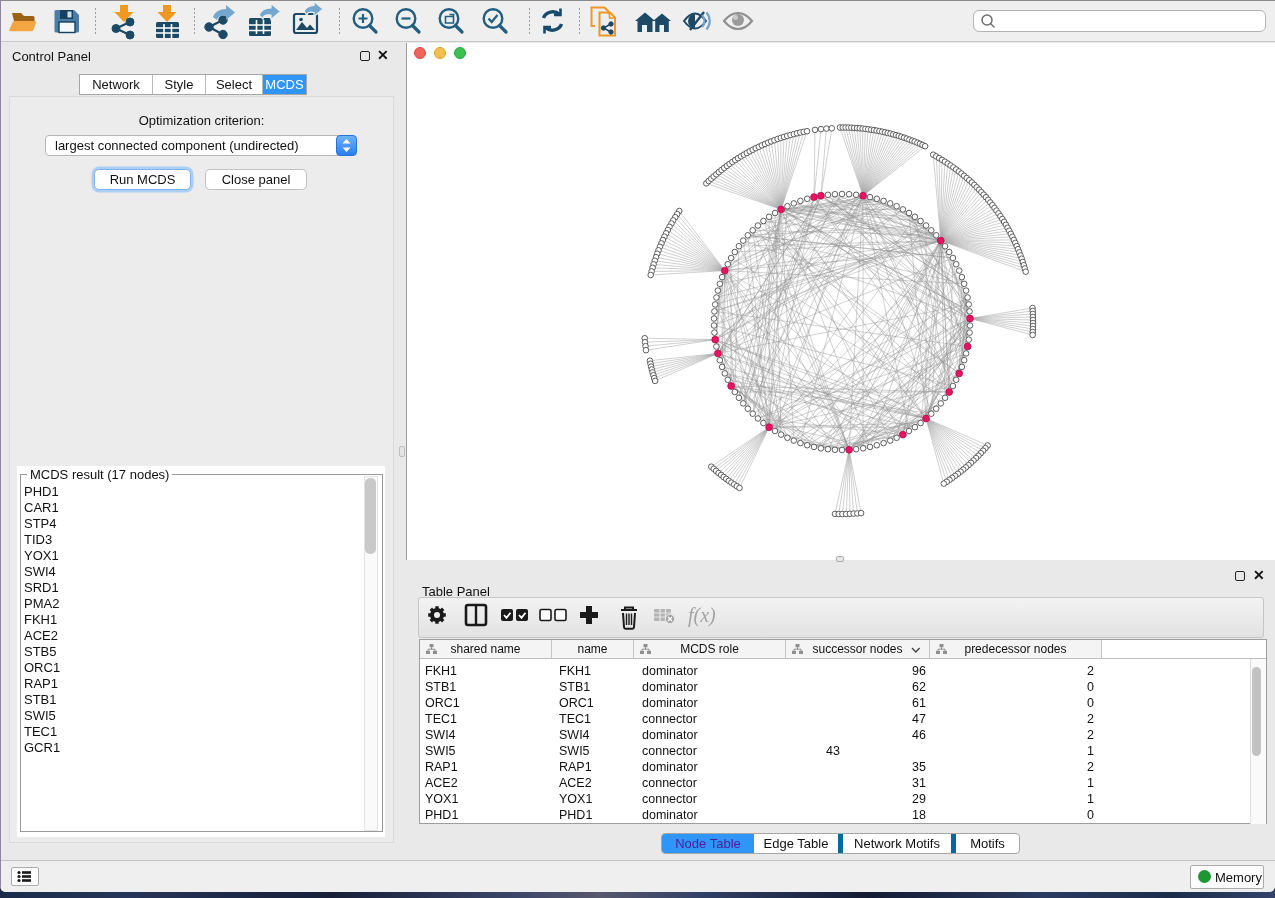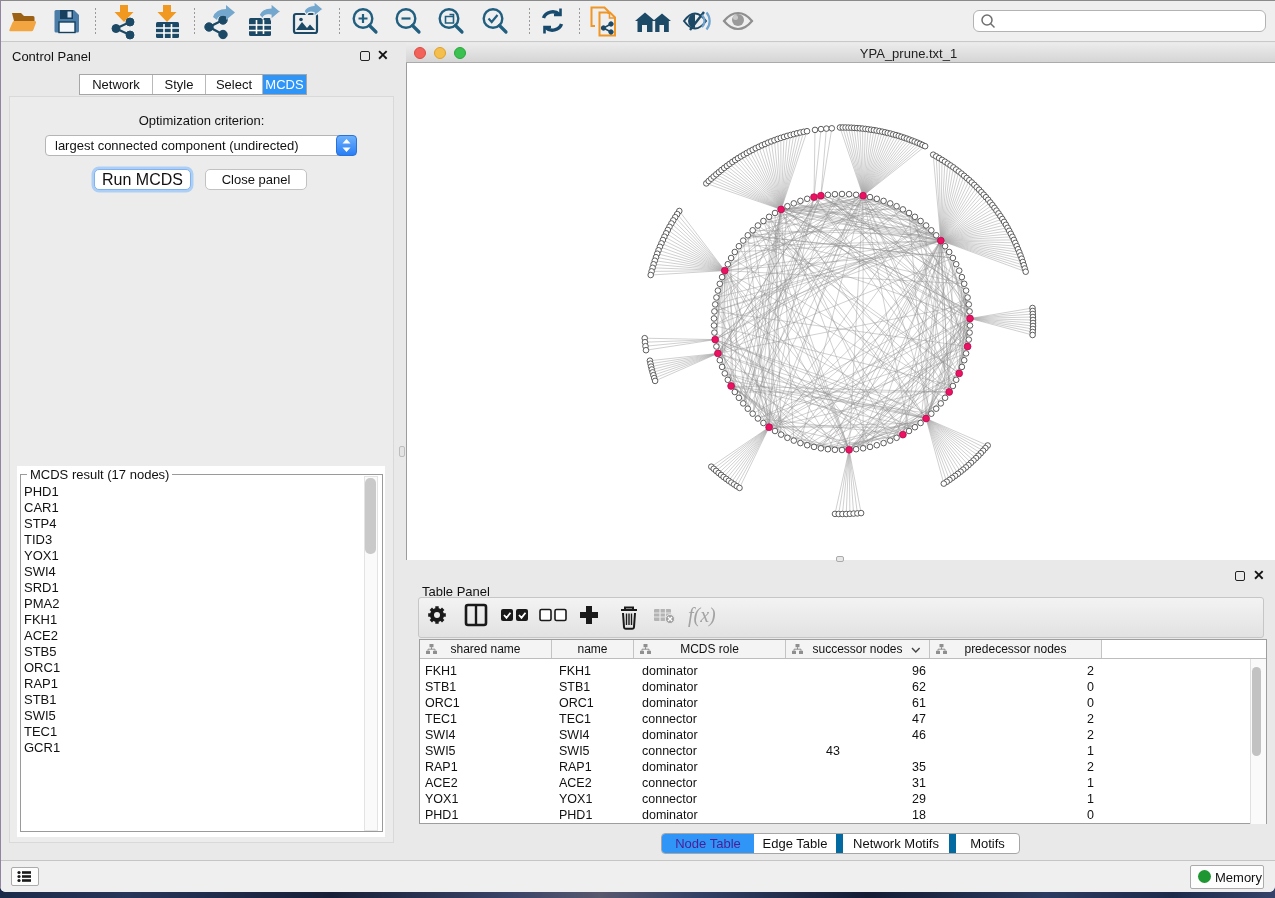--- a/index.html
+++ b/index.html
@@ -14,21 +14,21 @@
 #cpFloat{position:absolute;left:360px;top:51px;width:10px;height:10px;border:1.5px solid #222;border-radius:2px}
 #cpClose{position:absolute;left:377px;top:47px;font-size:14px;font-weight:bold;color:#111}
 #cpTabs{position:absolute;left:79px;top:74px;height:21px;display:flex;border:1px solid #a6a6a6;border-radius:0;background:#fff;overflow:hidden}
 .cptab{font-size:13px;color:#111;line-height:19px;text-align:center;border-right:1px solid #b9b9b9}
 .cptab:last-child{border-right:none}
 .cptab.sel{background:#2f96f8;color:#fff;border-right:none}
 #cpBody{position:absolute;left:9px;top:96px;width:385px;height:747px;background:#ececec;border:1px solid #d9d9d9}
 #optlabel{position:absolute;left:9px;width:385px;top:113px;text-align:center;font-size:13px;color:#111}
 #dropdown{position:absolute;left:45px;top:135px;width:311px;height:21px;background:#fff;border:1px solid #b5b5b5;border-radius:4px;font-size:13px;line-height:19px;color:#111;padding-left:9px}
 #ddbtn{position:absolute;left:290px;top:-1px;width:21px;height:21px;border-radius:4px;background:linear-gradient(#6db1fc,#2a7ef6);border:1px solid #2a72d8}
-#runbtn{position:absolute;left:94px;top:169px;width:97px;height:21px;background:#fff;border:1px solid #7fb2ef;border-radius:5px;box-shadow:0 0 0 2.5px #aecff5;font-size:16px;text-align:center;line-height:19px;color:#111}
+#runbtn{position:absolute;left:94px;top:169px;width:97px;height:21px;background:#fff;border:1px solid #7fb2ef;border-radius:5px;box-shadow:0 0 0 2.5px #aecff5;font-size:13px;text-align:center;line-height:19px;color:#111}
 #closebtn{position:absolute;left:205px;top:169px;width:102px;height:21px;background:#fff;border:1px solid #c2c2c2;border-radius:5px;font-size:13px;text-align:center;line-height:19px;color:#111}
 #mcdsbox{position:absolute;left:17px;top:466px;width:368px;height:371px;background:#fff}
 #mcdsfs{position:absolute;left:20px;top:474px;width:363px;height:358px;border:1px solid #9a9a9a}
 #mcdslegend{position:absolute;left:27px;top:467px;background:#fff;padding:0 3px;font-size:13px;color:#111}
 #mcdslist{position:absolute;left:24px;top:484px;font-size:13px;color:#111;line-height:16px}
 #mcdssb{position:absolute;left:364px;top:476px;width:14px;height:355px;background:#fafafa;border:1px solid #e3e3e3}
 #mcdssbt{position:absolute;left:365px;top:478px;width:11px;height:76px;background:#c9c9c9;border-radius:5px}
 #net{position:absolute;left:406px;top:43px;width:869px;height:517px;border-left:1px solid #9c9c9c;background:#fff}
 #nettitle{position:absolute;left:406px;top:43px;width:869px;height:20px;background:linear-gradient(#ececec,#d5d5d5);border-bottom:1px solid #ababab}
 #nettitle span{position:absolute;left:0;width:1005px;top:3px;font-size:13px;color:#222;text-align:center;display:block}
@@ -39,21 +39,21 @@
 #tpClose{position:absolute;left:1253px;top:567px;font-size:14px;font-weight:bold;color:#111}
 #tpToolbar{position:absolute;left:418px;top:597px;width:846px;height:41px;background:linear-gradient(#f3f3f3,#e2e2e2);border:1px solid #c6c6c6;border-radius:3px}
 #tbl{position:absolute;left:419px;top:639px;width:848px;height:185px;background:#fff;border:1px solid #9e9e9e}
 #tblhead{position:absolute;left:420px;top:640px;width:682px;height:18px;background:#f4f4f4}
 #tblheadline{position:absolute;left:420px;top:658px;width:846px;height:1px;background:#bdbdbd}
 .th{position:absolute;top:640px;height:18px;border-right:1px solid #c4c4c4;font-size:12px;color:#111;text-align:center;line-height:18px}
 .trow{position:absolute;font-size:12.5px;color:#111;height:16px;line-height:16px}
 #tblsb{position:absolute;left:1250px;top:659px;width:16px;height:165px;background:#fafafa;border-left:1px solid #e0e0e0}
 #tblsbt{position:absolute;left:1252px;top:667px;width:9px;height:89px;background:#c2c2c2;border-radius:5px}
 #tptabs{position:absolute;left:661px;top:833px;height:21px;display:flex;border:1px solid #a6a6a6;border-radius:4px;background:#fff;overflow:hidden}
-.tptab{font-size:13px;color:#111;line-height:19px;text-align:center;border-right:7px solid #0369a1}
+.tptab{font-size:13px;color:#111;line-height:19px;text-align:center;border-right:5px solid #0369a1}
 .tptab:last-child{border-right:none}
 .tptab.sel{background:#2f96f8;color:#4c1d95;border-right:none}
 #status{position:absolute;left:1px;top:860px;width:1274px;height:32px;background:#efefef;border-top:1px solid #c5c5c5}
 #hambtn{position:absolute;left:11px;top:867px;width:28px;height:19px;background:#fdfdfd;border:1px solid #ababab;border-radius:2px}
 #membtn{position:absolute;left:1190px;top:865px;width:74px;height:24px;background:#fdfdfd;border:1px solid #ababab;border-radius:2px;font-size:13px;color:#111;line-height:22px}
 #memdot{position:absolute;left:1198px;top:870px;width:13px;height:13px;border-radius:50%;background:#1e9632}
 #memtext{position:absolute;left:1215px;top:870px;font-size:13px;color:#111}
 #vgrab{position:absolute;left:399px;top:446px;width:6px;height:11px;background:#e4e4e4;border:1px solid #bdbdbd;border-radius:2px}
 #hgrab{position:absolute;left:836px;top:556px;width:8px;height:6px;background:#e8e8e8;border:1px solid #aaa;border-radius:2px}
 </style>
@@ -203,23 +203,20 @@
 <div id="optlabel">Optimization criterion:</div>
 <div id="runbtn">Run MCDS</div>
 <div id="closebtn">Close panel</div>
 <div id="mcdsbox"></div>
 <div id="mcdsfs"></div>
 <div id="mcdslegend">MCDS result (17 nodes)</div>
 <div id="mcdssb"></div>
 <div id="mcdssbt"></div>
 <div id="mcdslist">PHD1<br>CAR1<br>STP4<br>TID3<br>YOX1<br>SWI4<br>SRD1<br>PMA2<br>FKH1<br>ACE2<br>STB5<br>ORC1<br>RAP1<br>STB1<br>SWI5<br>TEC1<br>GCR1</div>
 <div id="net"></div>
-<div id="nettitle">
-      <span>YPA_prune.txt_1</span>
-    </div>
 <div class="tl" style="left:414px;background:#f2635c;border:1px solid #dd4b41"></div>
 <div class="tl" style="left:434px;background:#f5bf4f;border:1px solid #dfa125"></div>
 <div class="tl" style="left:454px;background:#3ac14f;border:1px solid #27a83a"></div>
 <svg width="869" height="494" viewBox="406 64 869 494" xmlns="http://www.w3.org/2000/svg" style="position:absolute;left:406px;top:64px">
 <g fill="none" stroke="#909090" stroke-width="0.75" stroke-opacity="0.55">
 <path d="M856.1 194.8L763.4 221.0M722.1 277.1L715.2 339.6M926.1 225.5L775.0 431.0M945.1 246.2L856.1 449.2M820.9 195.7L966.1 290.6M781.1 209.4L969.6 311.4M863.1 195.7L967.6 346.5M969.6 311.4L956.2 379.8M793.8 440.6L969.6 332.6M738.9 246.2L734.8 392.0M940.8 403.4L966.1 353.4M763.4 423.0L870.0 446.9M787.4 206.2L940.8 240.6M890.2 203.4L727.8 264.2M920.6 423.0L834.9 449.8M714.4 332.6L738.9 397.8M775.0 213.0L781.1 434.6M870.0 446.9L781.1 209.4M793.8 440.6L940.8 240.6M775.0 431.0L856.1 194.8M747.8 235.3L964.2 283.8M727.8 379.8L842.0 194.0M747.8 235.3L952.9 258.0M961.9 277.1L820.9 448.3M722.1 366.9L722.1 277.1M936.2 235.3L714.4 311.4M781.1 434.6L752.7 230.3M747.8 235.3L926.1 225.5M834.9 194.2L752.7 413.7M890.2 203.4L968.8 339.6M966.1 290.6L961.9 366.9M876.8 198.8L743.2 240.6M920.6 221.0L863.1 195.7M738.9 246.2L896.6 206.2M849.1 449.8L940.8 403.4M724.8 373.4L793.8 440.6M727.8 379.8L787.4 437.8M967.6 297.5L787.4 437.8M769.1 427.2L769.1 216.8M814.0 446.9L968.8 339.6M716.4 297.5L781.1 434.6M827.9 194.8L966.1 353.4M752.7 413.7L967.6 297.5M793.8 203.4L936.2 235.3M890.2 440.6L945.1 397.8M902.9 209.4L714.0 325.5M969.6 332.6L863.1 448.3M902.9 209.4L969.6 311.4M714.0 325.5L952.9 386.0M752.7 230.3L936.2 235.3M747.8 235.3L952.9 258.0M719.8 283.8L716.4 346.5"></path>
 <path d="M781.1 209.4L870.0 197.1M781.1 209.4L876.8 198.8M781.1 209.4L883.6 200.9M781.1 209.4L890.2 203.4M781.1 209.4L902.9 209.4M781.1 209.4L914.9 216.8M781.1 209.4L920.6 221.0M781.1 209.4L936.2 235.3M781.1 209.4L945.1 246.2M781.1 209.4L969.6 311.4M781.1 209.4L970.0 318.5M781.1 209.4L969.6 332.6M781.1 209.4L940.8 403.4M781.1 209.4L890.2 440.6M781.1 209.4L793.8 440.6M781.1 209.4L769.1 427.2M781.1 209.4L757.9 418.5M781.1 209.4L752.7 413.7M781.1 209.4L747.8 408.7M781.1 209.4L743.2 403.4M781.1 209.4L738.9 397.8M781.1 209.4L719.8 360.2"></path>
 <path d="M814.0 197.1L956.2 379.8M814.0 197.1L949.2 392.0M814.0 197.1L752.7 413.7M814.0 197.1L743.2 403.4M814.0 197.1L936.2 235.3M814.0 197.1L714.4 311.4"></path>
 <path d="M820.9 195.7L743.2 403.4M820.9 195.7L738.9 397.8M820.9 195.7L926.1 225.5M820.9 195.7L717.9 353.4M820.9 195.7L964.2 283.8M820.9 195.7L966.1 290.6"></path>
 <path d="M863.1 195.7L909.0 213.0M863.1 195.7L920.6 221.0M863.1 195.7L936.2 235.3M863.1 195.7L964.2 283.8M863.1 195.7L968.8 304.4M863.1 195.7L968.8 339.6M863.1 195.7L952.9 386.0M863.1 195.7L931.3 413.7M863.1 195.7L909.0 431.0M863.1 195.7L863.1 448.3M863.1 195.7L800.4 443.1M863.1 195.7L757.9 418.5M863.1 195.7L747.8 408.7M863.1 195.7L743.2 403.4M863.1 195.7L722.1 366.9M863.1 195.7L716.4 297.5M863.1 195.7L719.8 283.8M863.1 195.7L724.8 270.6M863.1 195.7L747.8 235.3M863.1 195.7L757.9 225.5"></path>

